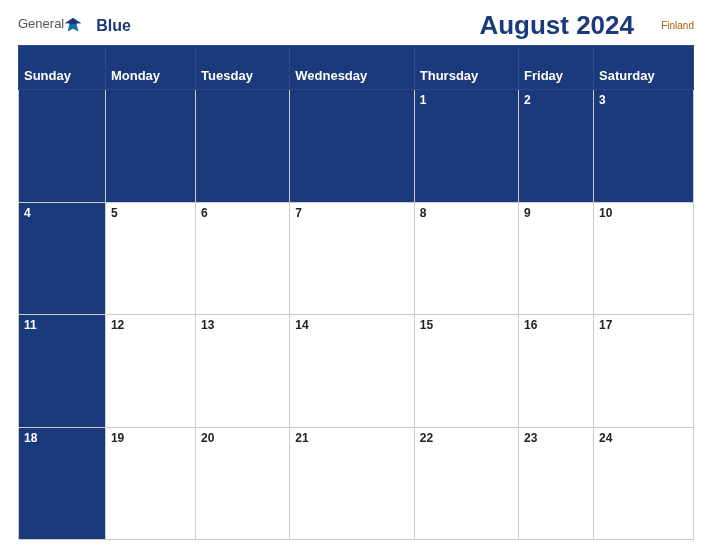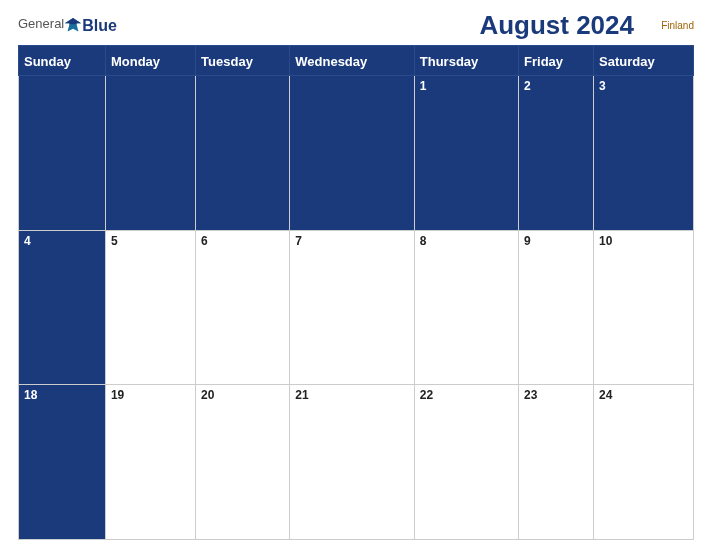--- a/index.html
+++ b/index.html
@@ -34,21 +34,21 @@
       font-weight: normal;
       line-height: 1.1;
     }
 
     .logo-blue {
       font-size: 16px;
       color: #1a3a7c;
       font-weight: bold;
       display: flex;
       align-items: center;
-      gap: 0;
+      gap: 14px;
     }
 
     .logo-blue .bird {
       display: inline-block;
       width: 18px;
       height: 18px;
     }
 
     .calendar-title {
       font-size: 26px;
@@ -70,21 +70,21 @@
       border-collapse: collapse;
       flex: 1;
     }
 
     .calendar-table thead tr th {
       background-color: #1a3a7c;
       color: #fff;
       font-size: 13px;
       font-weight: bold;
       text-align: left;
-      padding: 8px 5px 6px 5px;
+      padding: 22px 5px 6px 5px;
       border: 1px solid #2a4a8c;
       height: 30px;
     }
 
     .calendar-table tbody tr td {
       border: 1px solid #ccc;
       vertical-align: top;
       padding: 3px 5px;
       height: 76px;
       background: #fff;
@@ -154,20 +154,29 @@
       <tr>
         <td class="blue-bg"><span class="day-num white">4</span></td>
         <td><span class="day-num dark">5</span></td>
         <td><span class="day-num dark">6</span></td>
         <td><span class="day-num dark">7</span></td>
         <td><span class="day-num dark">8</span></td>
         <td><span class="day-num dark">9</span></td>
         <td><span class="day-num dark">10</span></td>
       </tr>
       <tr>
+        <td class="blue-bg"><span class="day-num white">11</span></td>
+        <td><span class="day-num dark">12</span></td>
+        <td><span class="day-num dark">13</span></td>
+        <td><span class="day-num dark">14</span></td>
+        <td><span class="day-num dark">15</span></td>
+        <td><span class="day-num dark">16</span></td>
+        <td><span class="day-num dark">17</span></td>
+      </tr>
+      <tr>
         <td class="blue-bg"><span class="day-num white">18</span></td>
         <td><span class="day-num dark">19</span></td>
         <td><span class="day-num dark">20</span></td>
         <td><span class="day-num dark">21</span></td>
         <td><span class="day-num dark">22</span></td>
         <td><span class="day-num dark">23</span></td>
         <td><span class="day-num dark">24</span></td>
       </tr>
     </tbody>
 </table>

